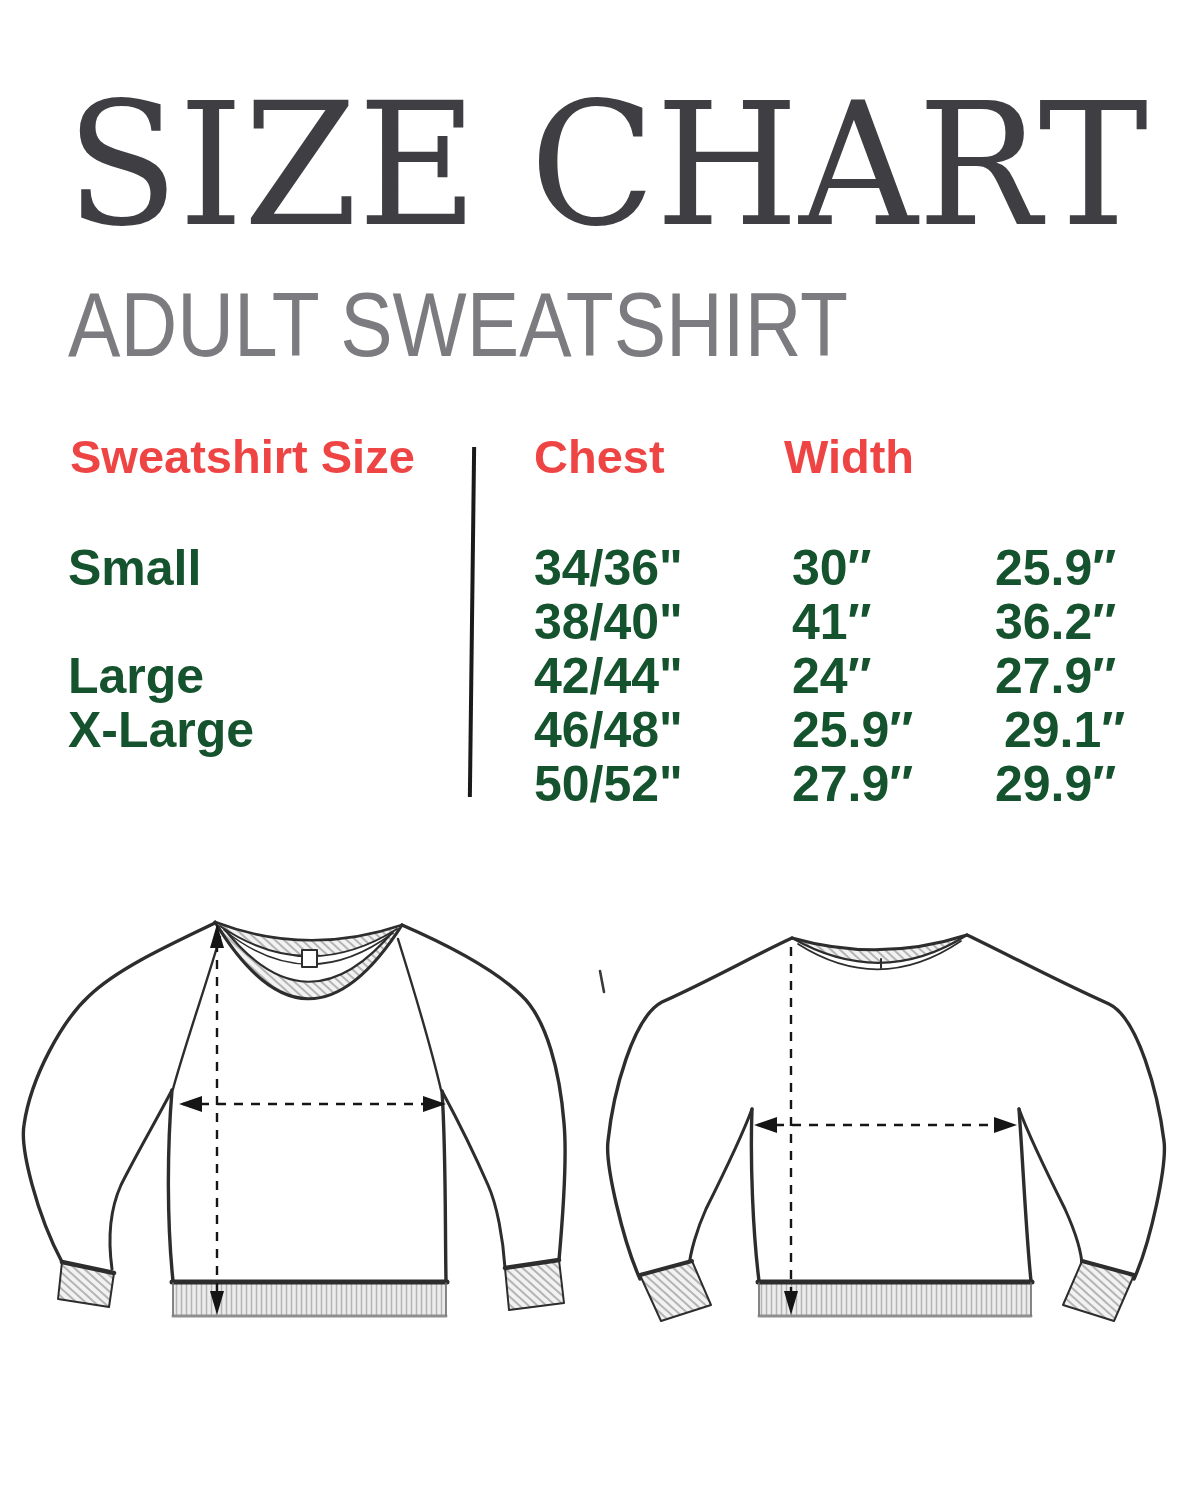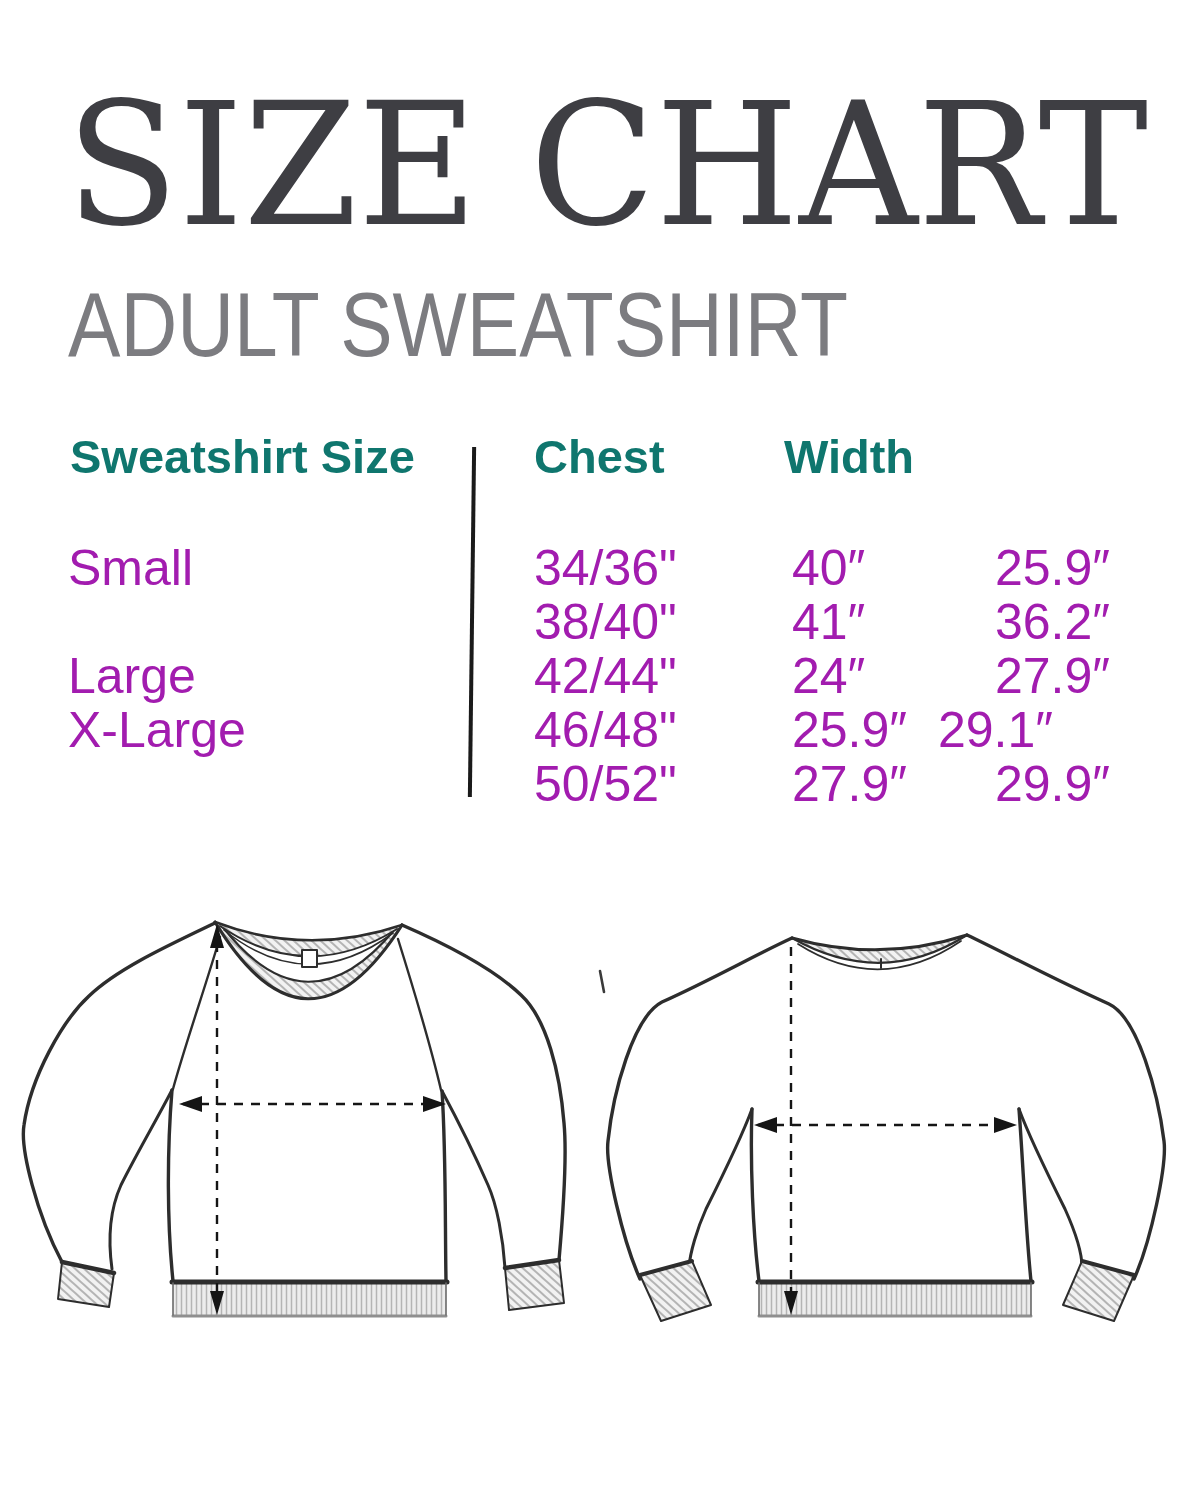--- a/index.html
+++ b/index.html
@@ -1,21 +1,21 @@
 <!DOCTYPE html>
 <html><head>
 <meta charset="utf-8">
 <style>
   html,body{margin:0;padding:0;background:#ffffff;}
   .canvas{position:relative;width:1200px;height:1500px;background:#ffffff;overflow:hidden;
           font-family:"Liberation Sans","DejaVu Sans",sans-serif;}
   .hdr{position:absolute;font-family:"Liberation Sans","DejaVu Sans",sans-serif;
-       font-weight:700;font-size:47px;line-height:1;color:#0f766e;white-space:nowrap;}
+       font-weight:700;font-size:47px;line-height:1;color:#ef4444;white-space:nowrap;}
   .val{position:absolute;font-family:"Liberation Sans","DejaVu Sans",sans-serif;
-       font-weight:400;font-size:50px;line-height:1;color:#a21caf;white-space:nowrap;}
+       font-weight:700;font-size:50px;line-height:1;color:#14532d;white-space:nowrap;}
   .divider{position:absolute;left:470px;top:447px;width:4px;height:350px;background:#1a1a1a;
            transform:rotate(0.7deg);}
   svg.fig{position:absolute;}
 </style>
 </head>
 <body>
 
 <div class="canvas">
 
   <svg class="fig" style="left:58px;top:84px" width="1110" height="170" viewBox="0 0 1110 170">
@@ -27,36 +27,36 @@
   </svg>
 
   <div class="hdr" style="left:70px;top:433px">Sweatshirt Size</div>
   <div class="hdr" style="left:534px;top:433px">Chest</div>
   <div class="hdr" style="left:784px;top:433px">Width</div>
 
   <div class="divider"></div>
 
   <div class="val" style="left:68px;top:543px">Small</div>
   <div class="val" style="left:534px;top:543px">34/36"</div>
-  <div class="val" style="left:792px;top:543px">40″</div>
+  <div class="val" style="left:792px;top:543px">30″</div>
   <div class="val" style="left:995px;top:543px">25.9″</div>
 
   <div class="val" style="left:534px;top:597px">38/40"</div>
   <div class="val" style="left:792px;top:597px">41″</div>
   <div class="val" style="left:995px;top:597px">36.2″</div>
 
   <div class="val" style="left:68px;top:651px">Large</div>
   <div class="val" style="left:534px;top:651px">42/44"</div>
   <div class="val" style="left:792px;top:651px">24″</div>
   <div class="val" style="left:995px;top:651px">27.9″</div>
 
   <div class="val" style="left:68px;top:705px">X-Large</div>
   <div class="val" style="left:534px;top:705px">46/48"</div>
   <div class="val" style="left:792px;top:705px">25.9″</div>
-  <div class="val" style="left:938px;top:705px">29.1″</div>
+  <div class="val" style="left:1004px;top:705px">29.1″</div>
 
   <div class="val" style="left:534px;top:759px">50/52"</div>
   <div class="val" style="left:792px;top:759px">27.9″</div>
   <div class="val" style="left:995px;top:759px">29.9″</div>
 
   <svg class="fig" style="left:15px;top:893px" width="580" height="480" viewBox="0 0 580 480">
     <defs>
       <pattern id="hatchF" width="6" height="6" patternUnits="userSpaceOnUse" patternTransform="rotate(-48)">
         <rect width="6" height="6" fill="#f2f2f2"></rect>
         <line x1="1" y1="0" x2="1" y2="6" stroke="#9f9f9f" stroke-width="1.5"></line>

